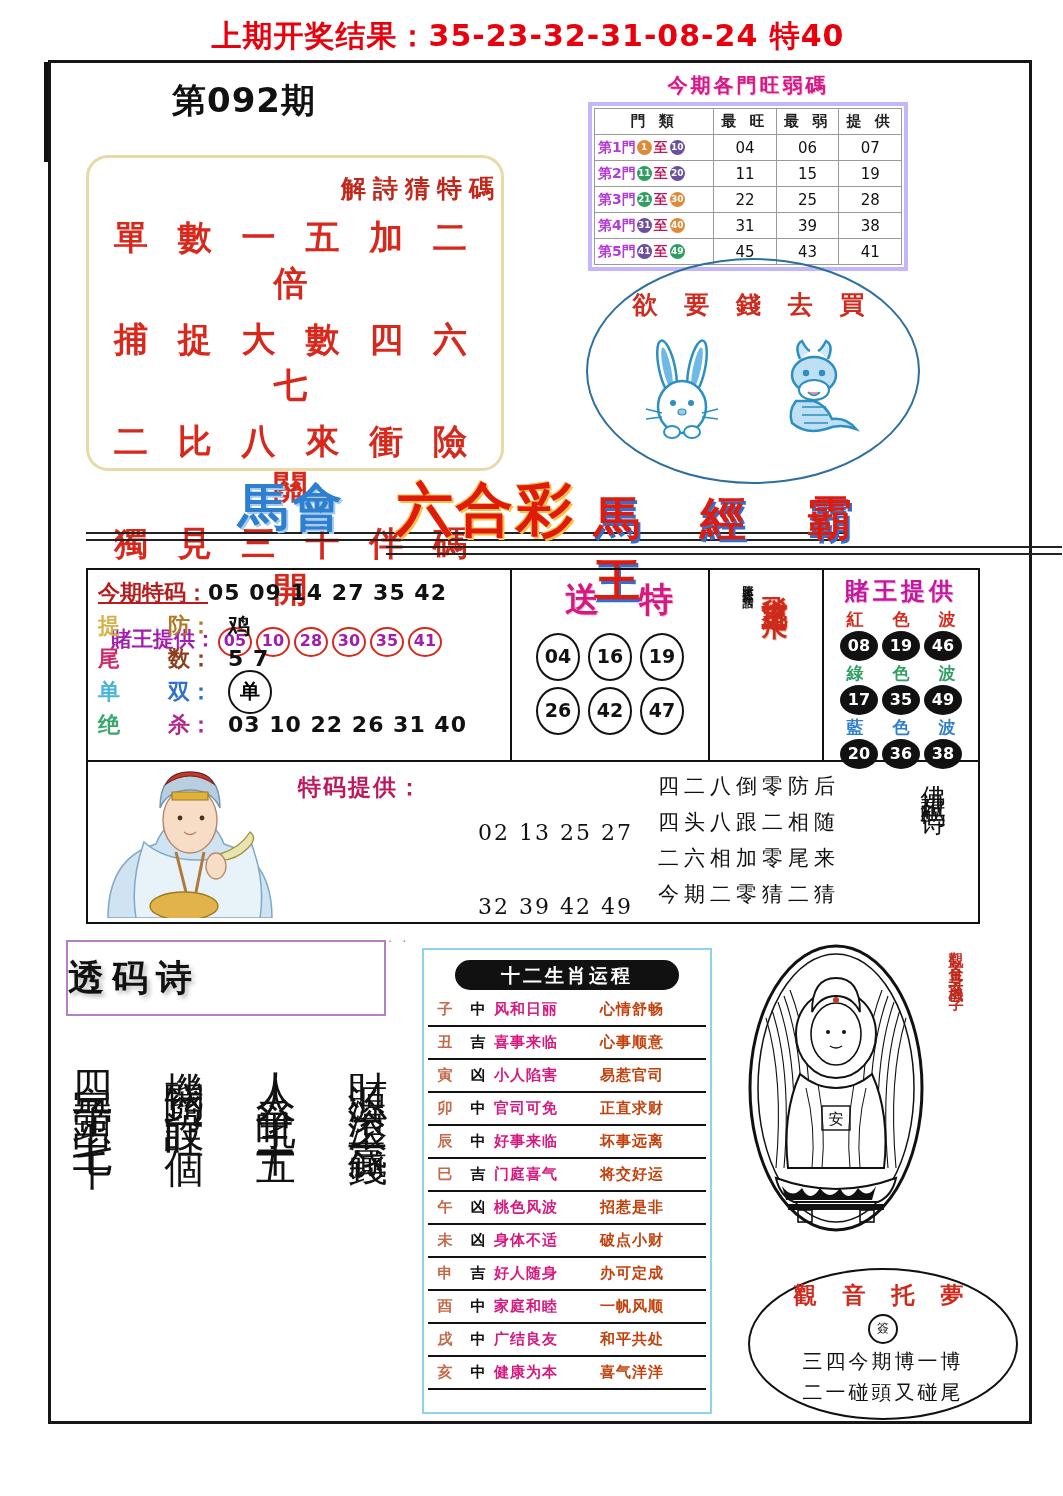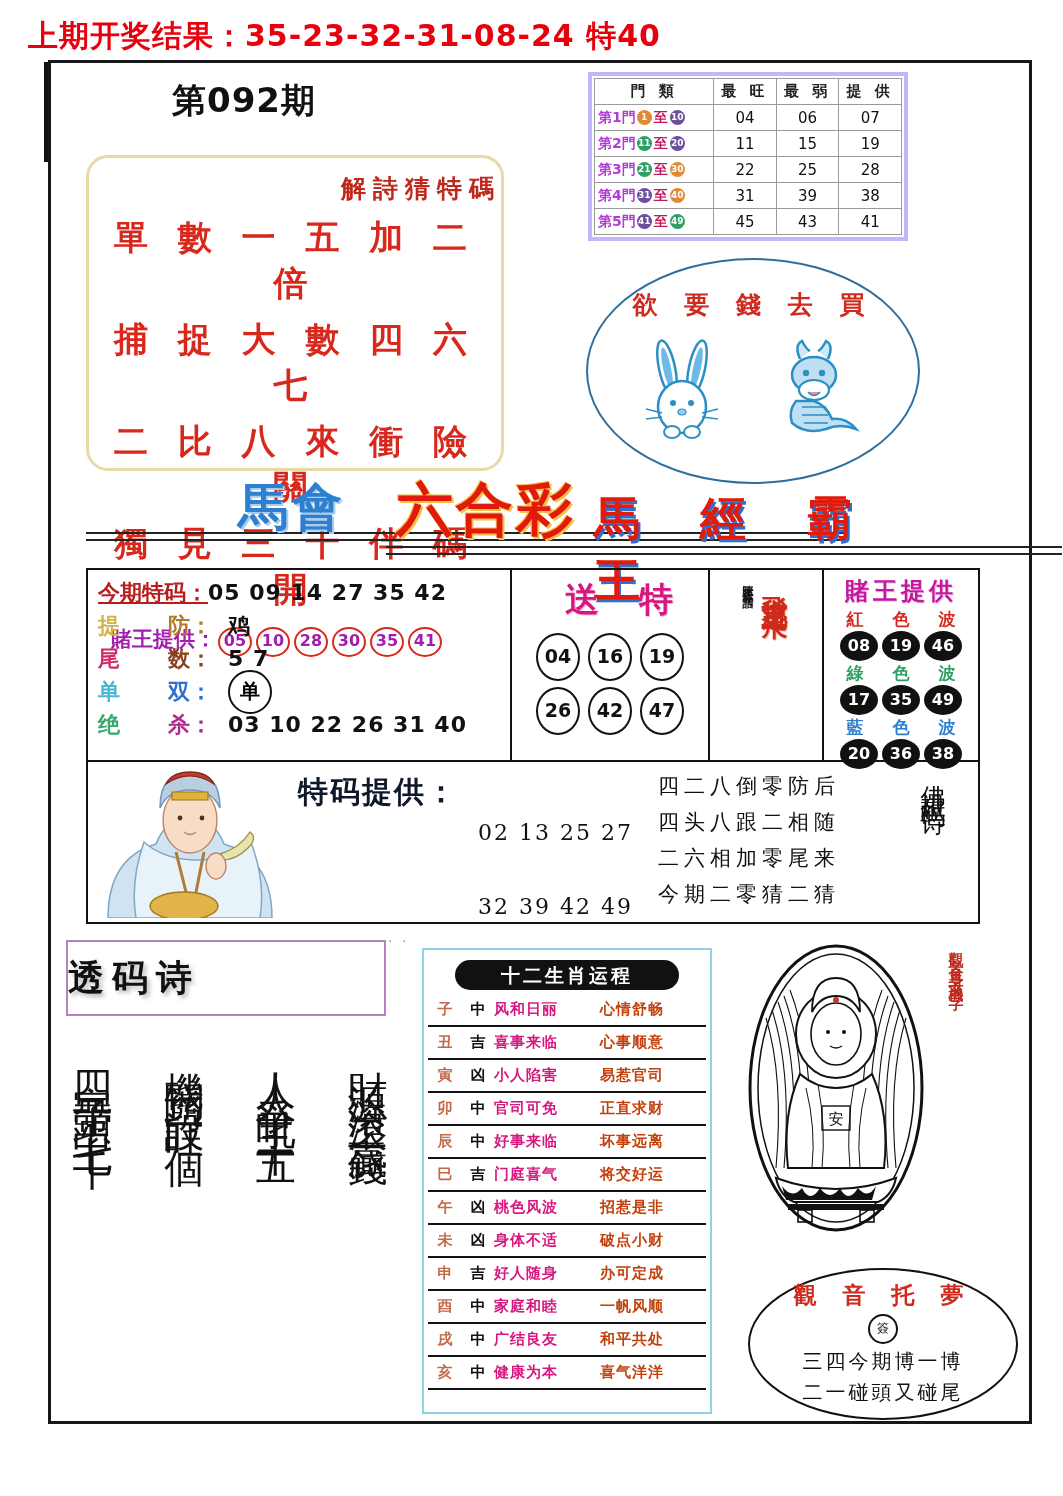--- a/index.html
+++ b/index.html
@@ -2,21 +2,21 @@
 <html><head>
 <meta charset="utf-8">
 <style>
   html,body{margin:0;padding:0;background:#ffffff;}
   body{width:1063px;height:1496px;font-family:"DejaVu Sans","Liberation Sans",sans-serif;position:relative;overflow:hidden;}
   #page{position:absolute;left:0;top:0;width:1063px;height:1496px;background:#fff;}
 
   
   .header-line{position:absolute;left:28px;top:16px;width:1000px;height:40px;
     color:#e8000d;font-weight:bold;font-size:30px;letter-spacing:1px;white-space:nowrap;
-    font-family:"DejaVu Sans","Liberation Sans",sans-serif;}
+    font-family:"DejaVu Sans","Liberation Sans",sans-serif;text-align:center;}
 
   
   .frame{position:absolute;left:48px;top:60px;width:978px;height:1358px;border:3px solid #17171a;background:#fff;}
   .frame-inner-left{position:absolute;left:44px;top:62px;width:4px;height:100px;background:#111;}
 
   .issue{position:absolute;left:172px;top:78px;font-size:34px;font-weight:bold;color:#111;letter-spacing:1px;}
 
   
   .gate-wrap{position:absolute;left:588px;top:72px;width:320px;}
   .gate-title{text-align:center;font-size:20px;font-weight:bold;color:#d61884;letter-spacing:3px;
@@ -84,21 +84,21 @@
   .col-wave{flex:1;padding-top:5px;}
   .wave-title{text-align:center;font-size:24px;font-weight:bold;color:#c2189e;letter-spacing:4px;text-shadow:1px 1px 0 #f3bde6;}
   .wave-lbl{display:flex;justify-content:space-around;font-size:17px;font-weight:bold;padding:0 8px;margin-top:1px;}
   .wl-red{color:#d8281c;} .wl-green{color:#2e9e63;} .wl-blue{color:#2f7fd0;}
   .wave-row{display:flex;justify-content:space-around;padding:0 14px;}
   .ball-b{width:38px;height:30px;border-radius:50%;background:#111;color:#fff;text-align:center;line-height:30px;font-size:16px;font-weight:bold;}
 
   
   .temarow{position:absolute;left:86px;top:760px;width:890px;height:160px;border:2px solid #111;display:flex;align-items:stretch;}
   .guanyin-cell{width:210px;position:relative;overflow:hidden;}
-  .tm-label{width:180px;padding-top:10px;font-size:30px;font-weight:bold;color:#0f172a;letter-spacing:2px;}
+  .tm-label{width:180px;padding-top:10px;font-size:23px;font-weight:bold;color:#be185d;letter-spacing:2px;}
   .tm-nums{width:180px;padding-top:34px;font-size:22px;color:#111;letter-spacing:2px;line-height:74px;
      font-family:"DejaVu Serif","Liberation Serif",serif;}
   .tm-poem{width:230px;padding-top:6px;font-size:21px;color:#111;letter-spacing:5px;line-height:36px;
      font-family:"DejaVu Serif","Liberation Serif",serif;}
   .tm-vert{flex:1;display:flex;justify-content:center;padding-top:4px;}
   .tm-vert span{writing-mode:vertical-rl;text-orientation:upright;font-size:25px;letter-spacing:6px;color:#111;
      font-family:"DejaVu Serif","Liberation Serif",serif;}
 
   
   .tmsh-box{position:absolute;left:66px;top:940px;width:316px;height:72px;border:2px solid #b57fc2;
@@ -138,20 +138,21 @@
 <div id="page">
 
   <div class="header-line">上期开奖结果：35-23-32-31-08-24  特40</div>
 
   <div class="frame-inner-left"></div>
   <div class="frame"></div>
 
   <div class="issue">第092期</div>
 
   <div class="gate-wrap">
+    <div class="gate-title">今期各門旺弱碼</div>
     <div class="gate-box">
       <table class="gate">
         <thead>
             <tr id="gate-head">
               <th>門  類</th>
               <th>最  旺</th>
               <th>最  弱</th>
               <th>提  供</th>
             </tr>
           </thead>

